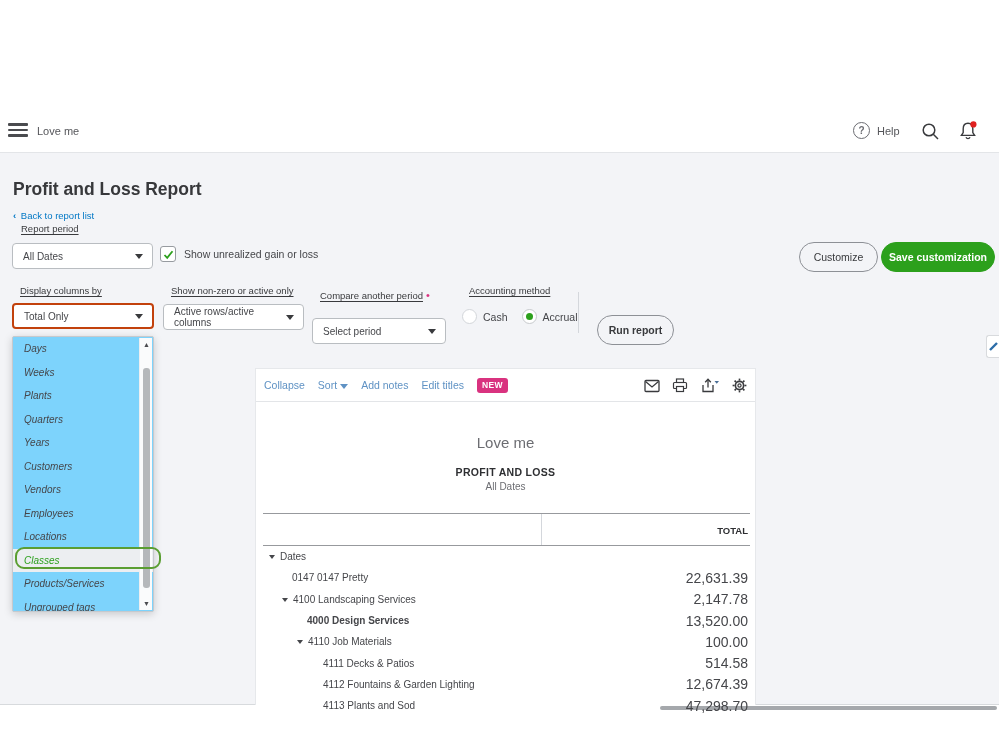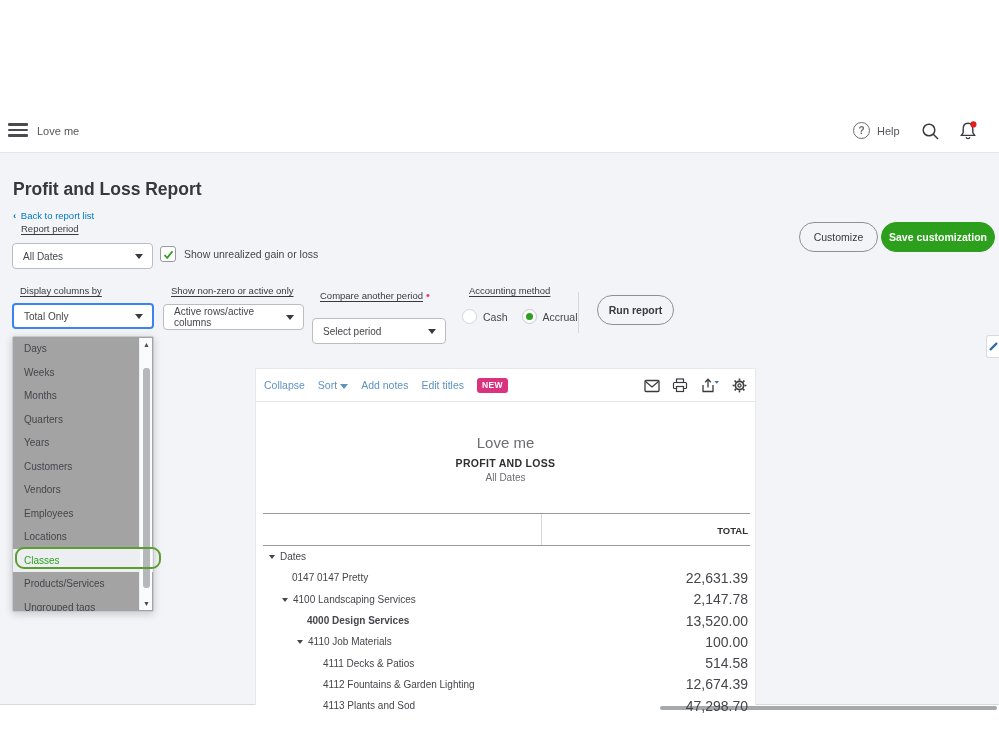--- a/index.html
+++ b/index.html
@@ -21,68 +21,68 @@
   .content { position:absolute; left:0; top:153px; width:999px; height:552px; background:#f3f4f7; border-bottom:1px solid #d7dadd; }
   .page-title { position:absolute; left:13px; top:26px; font-size:17.5px; font-weight:600; color:#37383b; }
   .back-link { position:absolute; left:13px; top:57px; font-size:9.5px; color:#0077c5; cursor:pointer; }
   .back-link .chev { font-weight:bold; margin-right:2px; }
   .flabel { font-size:9.5px; color:#393a3d; text-decoration:underline; text-underline-offset:2px;padding-left:8px; }
   .report-period-label { position:absolute; left:13px; top:70px; }
 
   .selectbox { position:absolute; height:26px; background:#fff; border:1px solid #b9bdc1; border-radius:4px; font-size:10px; color:#45464a; display:flex; align-items:center; padding:0 22px 0 10px; cursor:pointer; }
   .selectbox .caret { position:absolute; right:9px; top:50%; margin-top:-2px; width:0; height:0; border-left:4px solid transparent; border-right:4px solid transparent; border-top:5px solid #393a3d; }
   .sel-report-period { left:12px; top:90px; width:141px; }
-  .sel-focus { border:2px solid #3b82f6; }
+  .sel-focus { border:2px solid #c2410c; }
 
   .chk-row { position:absolute; left:160px; top:93px; display:flex; align-items:center; gap:8px; }
   .checkbox { width:16px; height:16px; background:#fff; border:1px solid #979ba0; border-radius:3px; display:flex; align-items:center; justify-content:center; cursor:pointer; }
   .chk-label { font-size:10.5px; color:#45464a; }
 
-  .btn-pill { position:absolute; border-radius:16px; font-size:10.5px; display:flex; align-items:center; justify-content:center; cursor:pointer; }
+  .btn-pill { position:absolute; border-radius:16px; font-size:10.5px; display:flex; align-items:center; justify-content:center; cursor:pointer;margin-top:20px; }
   .btn-customize { left:799px; top:69px; width:79px; height:30px; background:transparent; border:1px solid #8d9096; color:#393a3d; }
   .btn-save { left:881px; top:69px; width:114px; height:30px; background:#2ca01c; border:1px solid #2ca01c; color:#fff; font-weight:bold; }
   .btn-run { left:597px; top:142px; width:77px; height:30px; background:transparent; border:1px solid #8d9096; color:#393a3d; font-weight:600; }
 
   .filter-label { position:absolute; top:132px; }
   .lbl-display { left:12px; } .lbl-nonzero { left:163px; } .lbl-compare { left:312px; } .lbl-acct { left:461px; }
   .pink-dot { color:#d9327f; text-decoration:none; display:inline-block; margin-left:3px; font-size:11px; }
   .sel-columns { left:12px; top:150px; width:142px; }
   .sel-nonzero { left:163px; top:151px; width:141px; }
   .sel-compare { left:312px; top:151px; width:134px;margin-top:14px; }
 
   .radio-row { position:absolute; left:462px; top:156px; display:flex; align-items:center; gap:14px; }
   .radio-opt { display:flex; align-items:center; gap:6px; cursor:pointer;justify-content:center; }
   .radio-circ { width:15px; height:15px; border-radius:50%; background:#fff; border:1px solid #d3d6da; position:relative; }
   .radio-circ.sel { border-color:#c7cacd; }
   .radio-circ.sel::after { content:""; position:absolute; left:3px; top:3px; width:7px; height:7px; border-radius:50%; background:#2ca01c; }
   .radio-label { font-size:10.5px; color:#45464a; }
   .vdivider { position:absolute; left:578px; top:139px; width:1px; height:41px; background:#d4d7dc; }
 
   
-  .menu { position:absolute; left:12px; top:183px; width:142px; height:276px; background:#a3a3a3; border:1px solid #c6c9cd; border-radius:2px; box-shadow:0 2px 8px rgba(0,0,0,.18); overflow:hidden; z-index:5; }
+  .menu { position:absolute; left:12px; top:183px; width:142px; height:276px; background:#7dd3fc; border:1px solid #c6c9cd; border-radius:2px; box-shadow:0 2px 8px rgba(0,0,0,.18); overflow:hidden; z-index:5;font-style:italic; }
   .menu-item { height:23.5px; display:flex; align-items:center; padding-left:11px; font-size:10px; color:#45464a; cursor:pointer; }
   .menu-item.hl { background:#eceef1; color:#2ca01c; }
   .menu-scroll { position:absolute; right:1px; top:1px; bottom:1px; width:13px; background:#fafbfc; border-left:1px solid #eceef1; }
   .menu-scroll .thumb { position:absolute; left:3px; top:30px; width:7px; height:220px; background:#b5b8bb; border-radius:3px; }
   .scroll-arrow { position:absolute; left:0; width:13px; text-align:center; font-size:7px; color:#4a4b4f; cursor:pointer; }
   .arrow-up { top:3px; } .arrow-down { bottom:3px; }
   .hl-ring { position:absolute; left:15px; top:394px; width:146px; height:22px; border:2px solid #5a9e32; border-radius:9px; z-index:6; pointer-events:none; }
 
   
   .panel { position:absolute; left:255px; top:215px; width:501px; height:337px; background:#fff; border:1px solid #e6e8eb; border-bottom:none; z-index:2; }
   .ptoolbar { position:relative; height:33px; border-bottom:1px solid #e3e5e8; display:flex; align-items:center; padding-left:8px; gap:13px; }
   .ptool-link { font-size:10.5px; color:#5f92c4; cursor:pointer; }
   .sort-caret { display:inline-block; width:0; height:0; border-left:4px solid transparent; border-right:4px solid transparent; border-top:5px solid #5f92c4; margin-left:3px; vertical-align:middle; }
   .new-badge { background:#d9327f; color:#fff; font-size:8.5px; font-weight:bold; border-radius:3px; padding:2.5px 5px; letter-spacing:.3px; }
   .ptool-icons { position:absolute; right:8px; top:0; height:33px; display:flex; align-items:center; gap:12px; }
   .ptool-icons .ic { cursor:pointer; display:flex; align-items:center; }
 
   .rheader { text-align:center; }
   .r-company { margin-top:32px; font-size:15px; color:#6c6d72; }
-  .r-title { margin-top:6px; font-size:10.5px; font-weight:bold; color:#2e2f32; letter-spacing:.3px; }
+  .r-title { margin-top:15px; font-size:10.5px; font-weight:bold; color:#2e2f32; letter-spacing:.3px; }
   .r-subtitle { margin-top:3px; font-size:10px; color:#6c6d72; }
 
   .rtable { position:absolute; left:7px; top:144px; width:487px; }
   .thead { position:relative; height:33px; border-top:1px solid #97999d; border-bottom:1px solid #97999d; }
   .thead .vdiv { position:absolute; left:278px; top:0; bottom:0; width:1px; background:#d4d7dc; }
   .total-h { position:absolute; right:2px; top:11px; font-size:9.5px; font-weight:bold; color:#2e2f32; }
   .trow { position:relative; height:21.3px; display:flex; align-items:center; }
   .trow .lbl { font-size:10px; color:#45464a; position:absolute; white-space:nowrap; }
   .trow .amt { position:absolute; right:2px; font-size:14px; color:#45464a; }
   .tri { display:inline-block; width:0; height:0; border-left:3.5px solid transparent; border-right:3.5px solid transparent; border-top:4.5px solid #45464a; margin-right:5px; vertical-align:1px; }
@@ -177,21 +177,21 @@
       </div>
     </div>
 
     <div class="vdivider"></div>
     <div class="btn-pill btn-run">Run report</div>
 
     <div class="menu">
       <div id="menu-items">
           <div class="menu-item">Days</div>
           <div class="menu-item">Weeks</div>
-          <div class="menu-item">Months</div>
+          <div class="menu-item">Plants</div>
           <div class="menu-item">Quarters</div>
           <div class="menu-item">Years</div>
           <div class="menu-item">Customers</div>
           <div class="menu-item">Vendors</div>
           <div class="menu-item">Employees</div>
           <div class="menu-item">Locations</div>
           <div class="menu-item hl">Classes</div>
           <div class="menu-item">Products/Services</div>
           <div class="menu-item">Ungrouped tags</div>
         </div>

